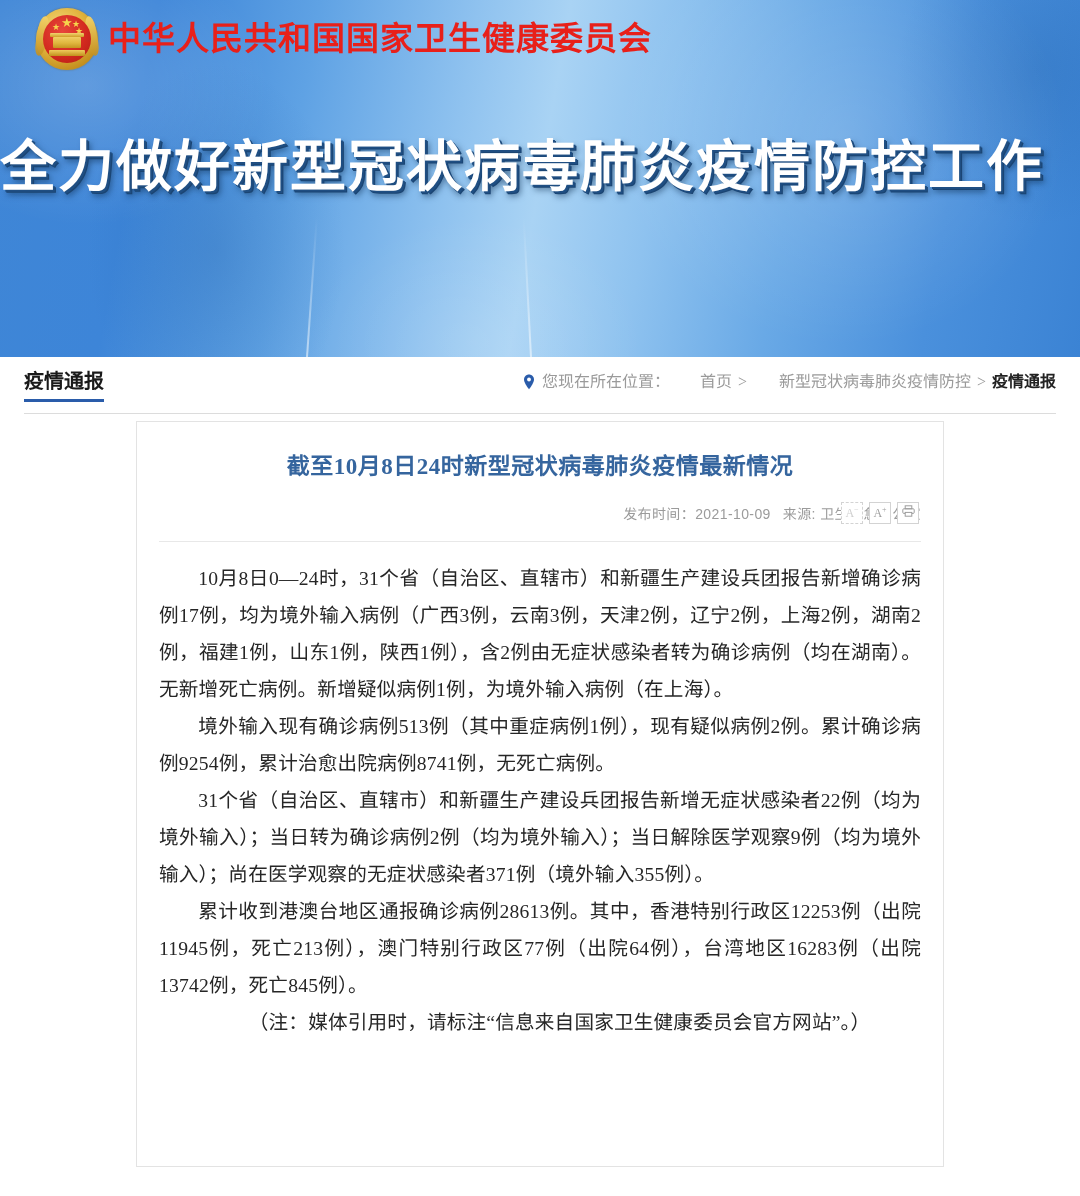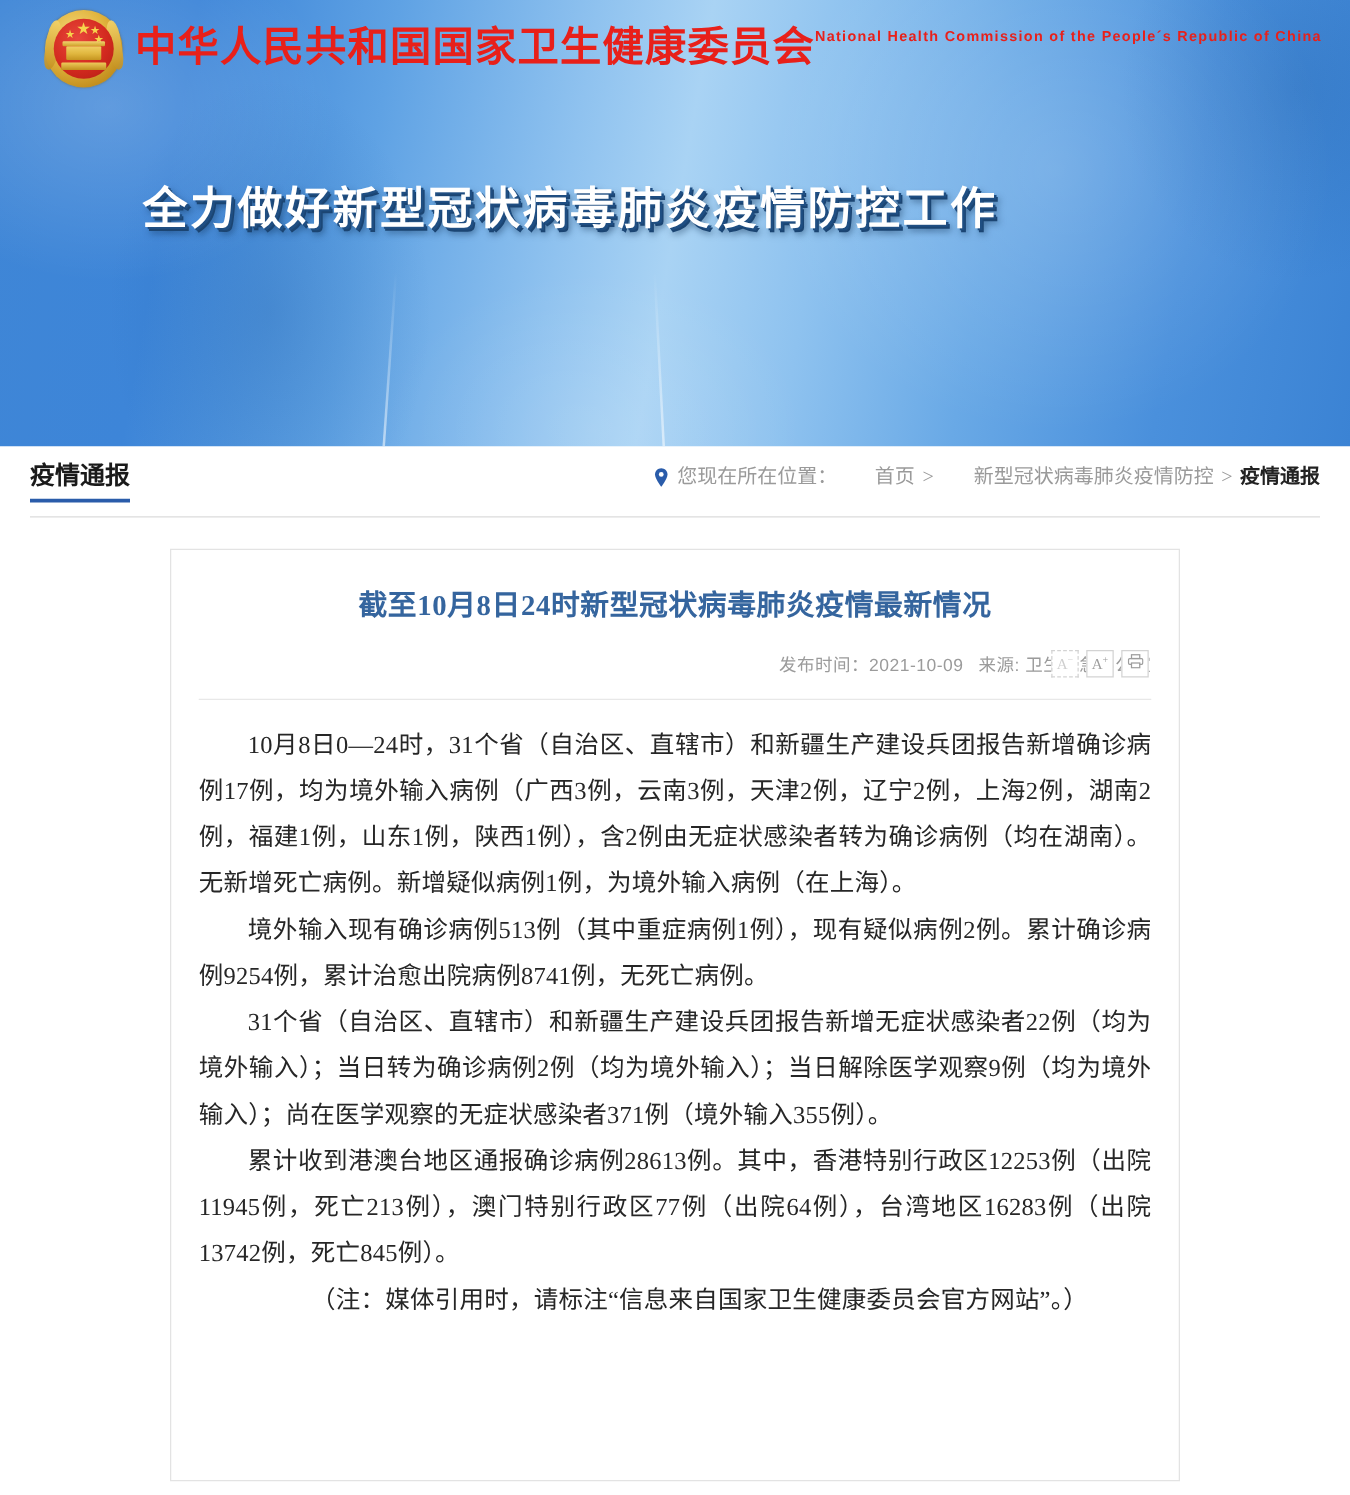--- a/index.html
+++ b/index.html
@@ -148,21 +148,21 @@
   }
 
   .banner-title {
     position: absolute;
     top: 134px;
     left: 0;
     width: 912px;
     text-align: center;
     font-family: "Liberation Serif", "DejaVu Serif", serif;
     font-weight: bold;
-    font-size: 36px;
+    font-size: 56px;
     line-height: 66px;
     color: #ffffff;
     letter-spacing: 2px;
     white-space: nowrap;
     z-index: 3;
     text-shadow:
        2px 2px 0 #1f4e82,
        3px 3px 0 #1b4573,
        4px 5px 6px rgba(10,40,75,.55);
   }
@@ -210,21 +210,21 @@
     white-space: nowrap;
   }
   .pin-icon { display: inline-block; width: 12px; height: 16px; flex: none; margin-right: 3px; }
   .crumb-link { color: #9a9a9a; text-decoration: none; margin-left: 26px; }
   .crumb-sep { color: #9a9a9a; padding: 0 2px; }
   .crumb-current { color: #222; font-weight: bold; }
 
   
   .card {
     width: 808px;
-    margin: 25px auto 0;
+    margin: 7px auto 0;
     border: 1px solid #e3e3e3;
     box-sizing: border-box;
     background: #fff;
     padding: 0 22px 16px;
     height: 746px;
   }
   .art-title {
     margin: 29px 0 0;
     text-align: center;
     font-family: "Liberation Serif", "DejaVu Serif", serif;
@@ -310,21 +310,20 @@
         <span class="s-big">★</span>
           <span class="s1">★</span>
           <span class="s2">★</span>
           <span class="s3">★</span>
       </div>
       <div class="emblem-gate"></div>
       <div class="emblem-base"></div>
     </div>
     <div class="logo-text">
       <div class="logo-cn">中华人民共和国国家卫生健康委员会</div>
-      <div class="logo-en">National Health Commission of the People´s Republic of China</div>
     </div>
   </div>
 
   <div class="banner-title">全力做好新型冠状病毒肺炎疫情防控工作</div>
 </div>
 
 <div class="crumb-bar">
   <div class="crumb-tab">疫情通报</div>
   <div class="crumb-rule"></div>
   <div class="crumb-path">

